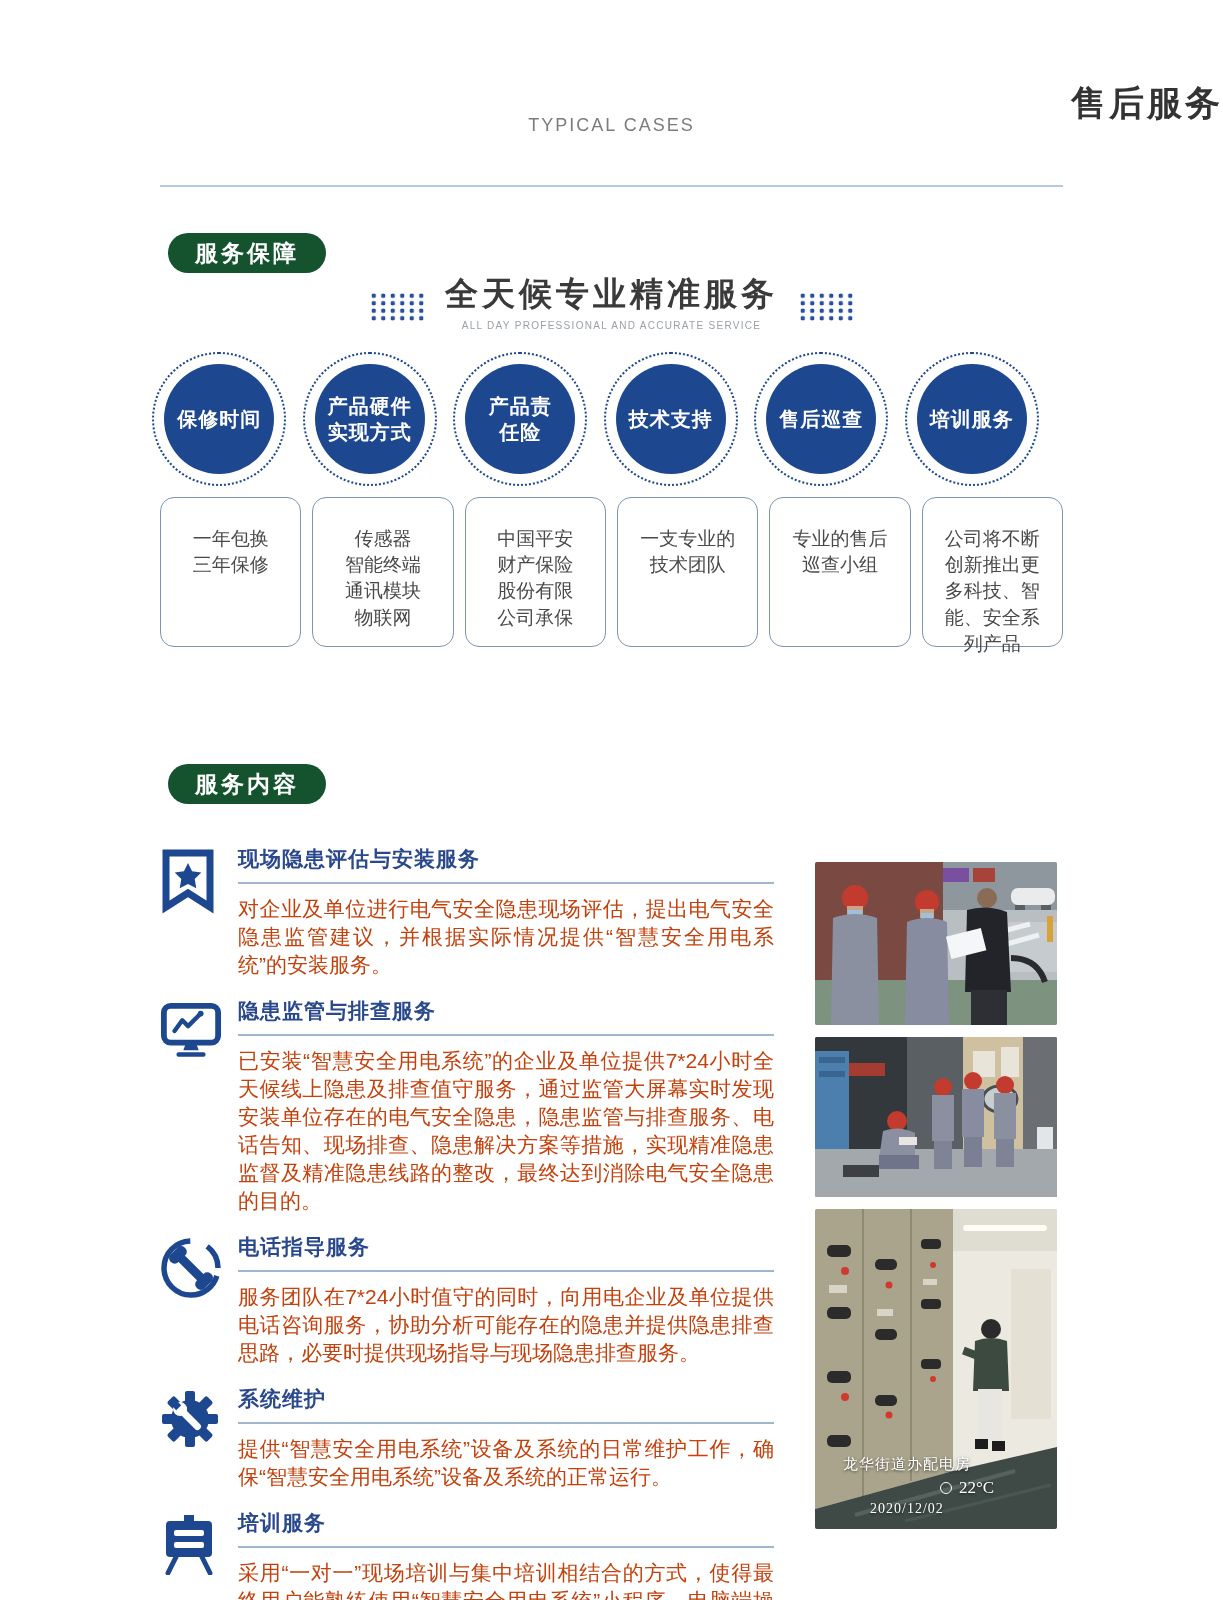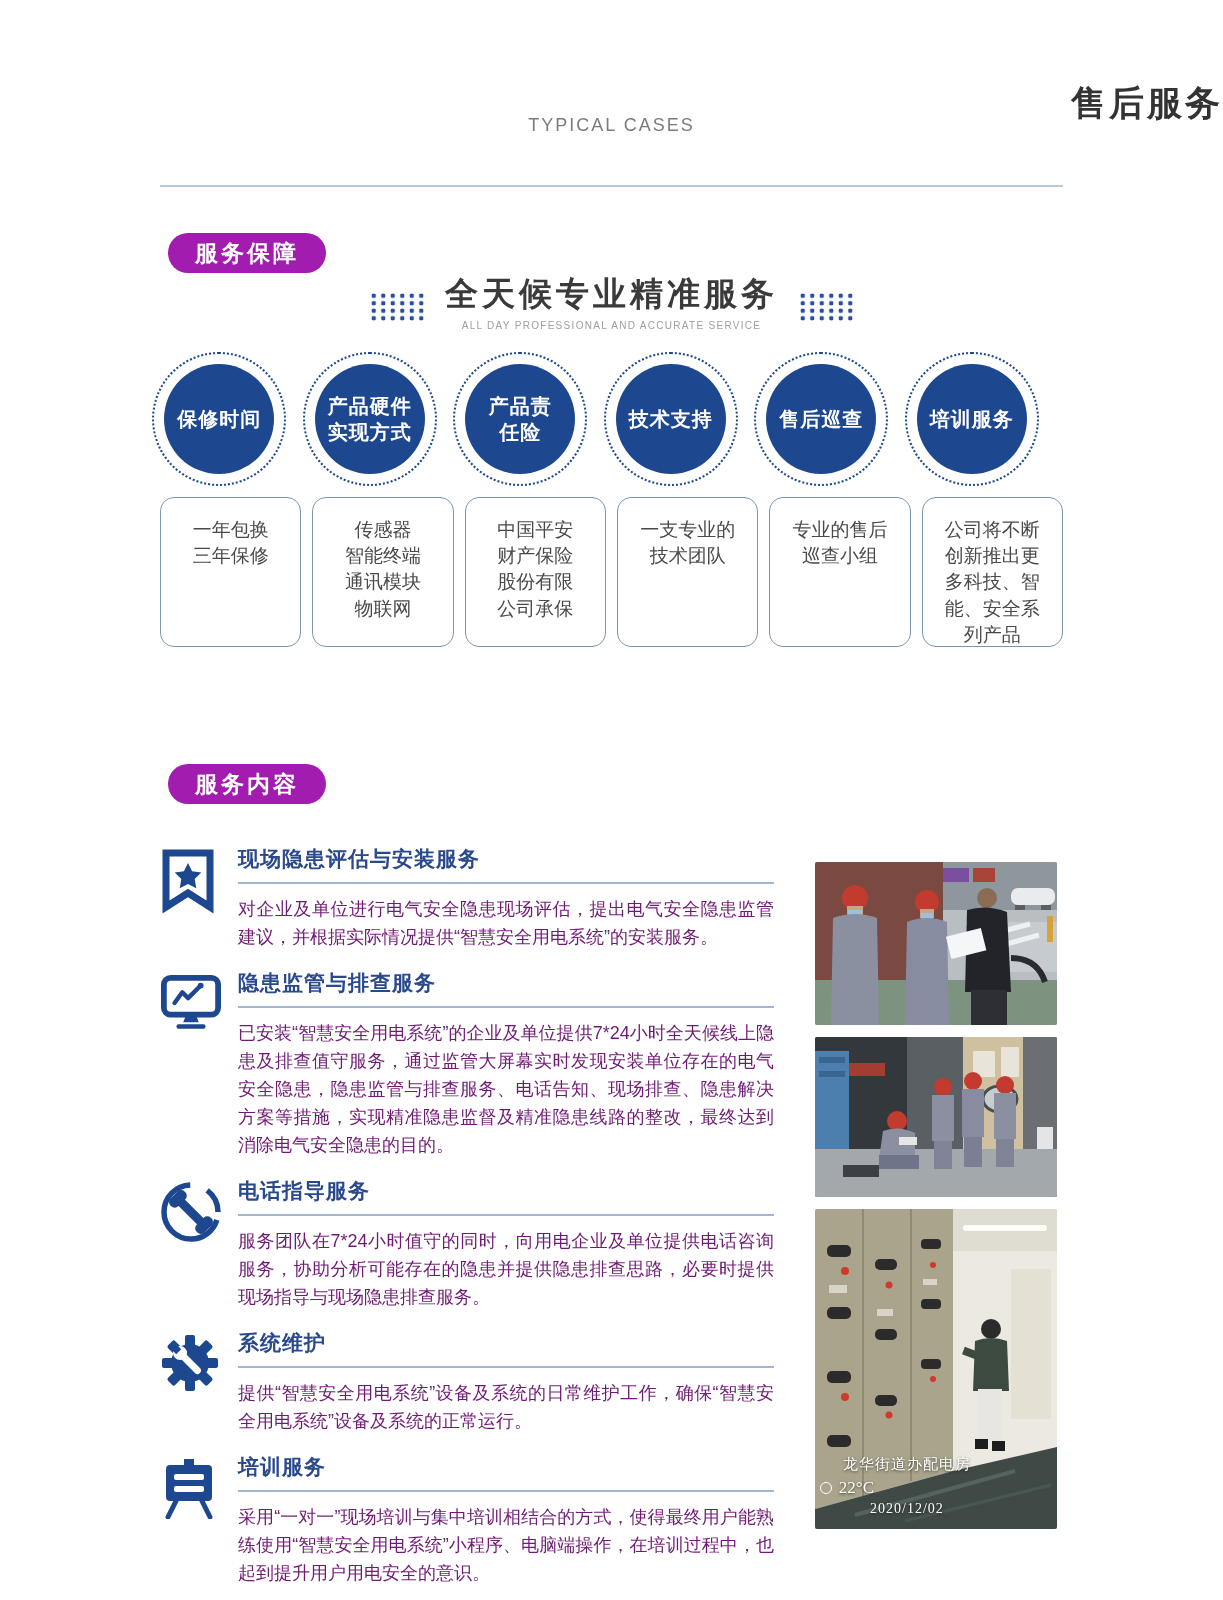--- a/index.html
+++ b/index.html
@@ -7,21 +7,21 @@
   .page { position:relative; width:1223px; height:1600px; background:#ffffff; overflow:hidden; }
 
   
   .header-title { position:absolute; top:80px; left:0; width:100%; text-align:right;
     font-size:35px; font-weight:bold; color:#333; letter-spacing:3px; }
   .header-sub { position:absolute; top:115px; left:0; width:100%; text-align:center;
     font-size:18px; color:#7c7c7c; letter-spacing:2px; }
   .top-divider { position:absolute; top:185px; left:160px; width:903px; height:2px; background:#b7c9da; }
 
   
-  .badge { position:absolute; left:168px; width:158px; height:40px; background:#a21caf;
+  .badge { position:absolute; left:168px; width:158px; height:40px; background:#14532d;
     border-radius:20px; color:#fff; font-size:23px; font-weight:bold;
     display:flex; align-items:center; justify-content:center; letter-spacing:3px; }
   #badge-guarantee { top:233px; }
   #badge-content  { top:764px; }
 
   
   .heading-row { position:absolute; top:272px; left:160px; width:903px;
     display:flex; justify-content:center; align-items:center; gap:20px; }
   .dot-grid { width:56px; height:29px; margin-top:10px;
     background-image:radial-gradient(circle,#2a4d9e 2.1px,rgba(0,0,0,0) 2.5px);
@@ -36,43 +36,43 @@
   .circle-ring { width:134px; height:134px; border:2px dotted #1d478f; border-radius:50%;
     display:flex; align-items:center; justify-content:center; background:#fff; }
   .circle-inner { width:110px; height:110px; background:#1d478f; border-radius:50%;
     color:#fff; font-weight:bold; font-size:20px; letter-spacing:1px;
     display:flex; align-items:center; justify-content:center; text-align:center;
     white-space:pre-line; line-height:1.3; }
 
   
   .boxes-row { position:absolute; top:497px; left:160px; width:903px; display:flex; gap:11px; }
   .info-box { flex:1; height:150px; border:1px solid #7d96ad; border-radius:14px;
-    padding-top:19px; text-align:center; font-size:19px; color:#4a4a4a;
+    padding-top:28px; text-align:center; font-size:19px; color:#4a4a4a;
     line-height:1.38; white-space:pre-line; background:#fff; }
 
   
   .services { position:absolute; top:845px; left:160px; width:614px; }
   .service { display:flex; margin-bottom:18px; }
   .service-icon { flex:0 0 78px; padding-top:4px; }
   .service-text { flex:1; }
   .service-title { font-size:21px; font-weight:bold; color:#29498c; letter-spacing:1px; }
   .service-rule { height:2px; background:#9fb6cf; margin:9px 0 11px; }
-  .service-body { font-size:18px; color:#701a75; line-height:28px; text-align:justify; }
+  .service-body { font-size:21px; color:#c2410c; line-height:28px; text-align:justify; }
 
   
   .photos { position:absolute; left:815px; top:862px; width:242px; }
   .photo { width:242px; position:relative; overflow:hidden; margin-bottom:12px; border-radius:2px; }
   .photo svg { display:block; width:100%; height:100%; }
   #photo-1 { height:163px; }
   #photo-2 { height:160px; }
   #photo-3 { height:320px;font-family:Liberation Serif, serif; }
   .photo3-overlay { position:absolute; left:2%; width:72%; bottom:12px; text-align:center;
     color:#fff; text-shadow:0 1px 3px rgba(0,0,0,.65); }
   .overlay-location { font-size:15px; letter-spacing:1px; }
-  .overlay-temp { font-size:17px; margin-top:4px; display:flex; align-items:center; justify-content:flex-start; gap:7px; }
+  .overlay-temp { font-size:17px; margin-top:4px; display:flex; align-items:center; justify-content:flex-end; gap:7px; }
   .sun-icon { width:12px; height:12px; border:1.5px solid #fff; border-radius:50%; display:inline-block; }
   .overlay-date { font-size:14px; margin-top:3px; letter-spacing:1px; }
 </style>
 </head>
 <body>
 
 <div class="page">
 
   <div class="header-title">售后服务</div>
   <div class="header-sub">TYPICAL CASES</div>

